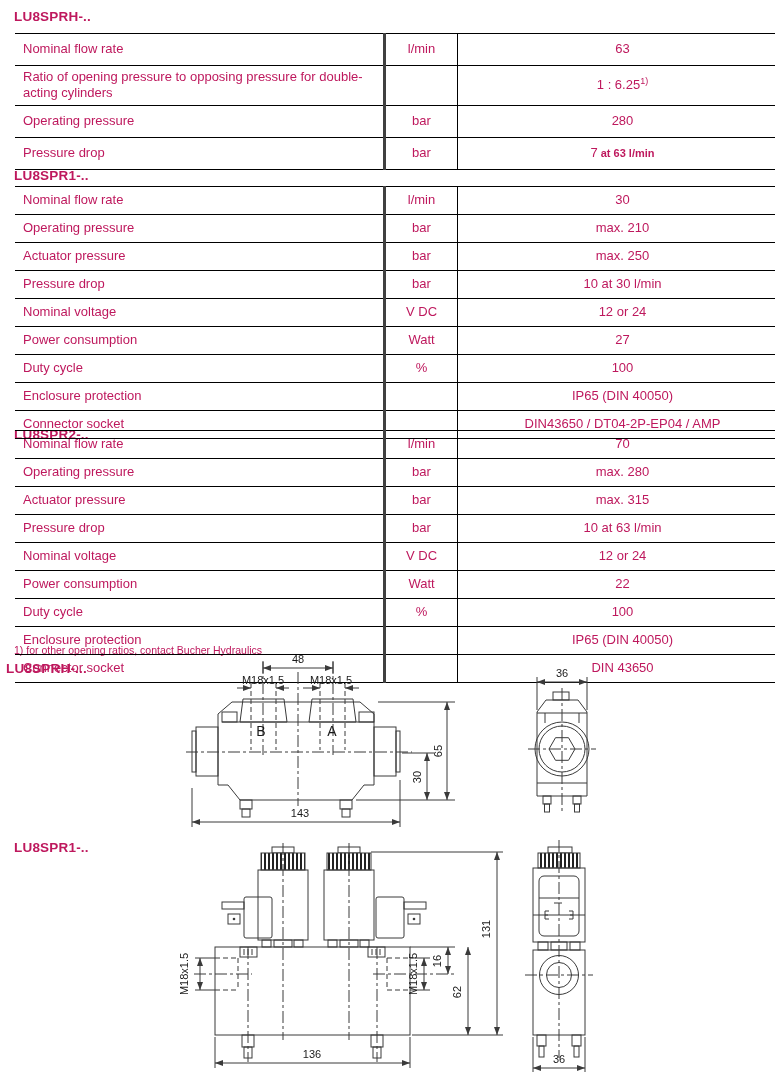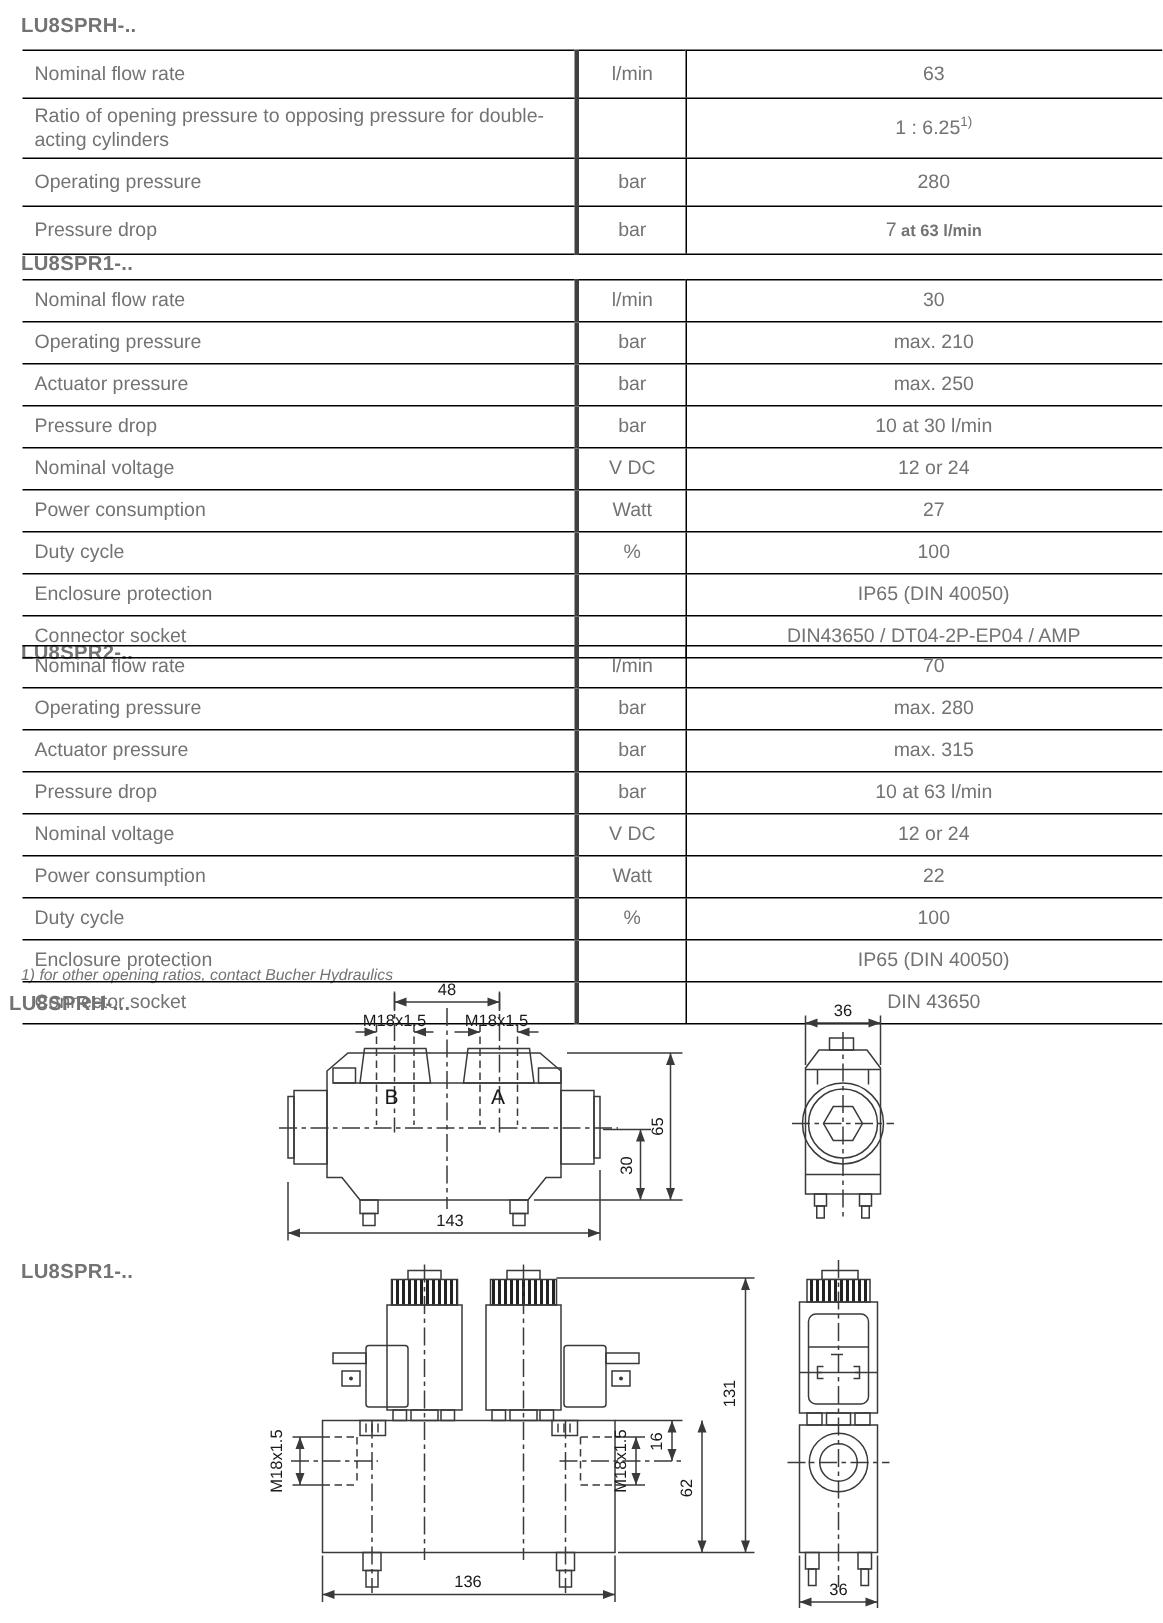--- a/index.html
+++ b/index.html
@@ -1,17 +1,17 @@
 <!DOCTYPE html>
 <html><head>
 <meta charset="utf-8">
 <style>
   html,body{margin:0;padding:0;background:#fff;}
   .page{position:relative;width:775px;height:1082px;background:#fff;overflow:hidden;
-        font-family:"Liberation Sans",sans-serif;color:#737373;}
+        font-family:"Liberation Sans",sans-serif;color:#be185d;}
   .abs{position:absolute;}
   .h{font-weight:bold;font-size:13.5px;letter-spacing:.2px;}
   table.spec{position:absolute;left:15px;width:748px;border-collapse:collapse;table-layout:fixed;
              border-top:1px solid #000;}
   table.spec td{border-bottom:1px solid #000;font-size:13px;line-height:1.25;vertical-align:middle;}
   td.c1{width:352px;padding:3px 8px;text-align:left;margin-top:48px;}
   td.c2{width:69px;border-left:3px solid #404040;text-align:center;}
   td.c3{width:327px;border-left:1px solid #000;text-align:center;}
   .t1 td{height:25px;}
   .t23 td{height:21px;}
@@ -26,21 +26,21 @@
   svg .cl{stroke-dasharray:12 3 3 3;}
 </style>
 </head>
 <body>
 
 <div class="page">
 
   <div class="abs h" style="left:14px;top:9px;">LU8SPRH-..</div>
   <div class="abs h" style="left:14px;top:168px;">LU8SPR1-..</div>
   <div class="abs h" style="left:14px;top:427px;">LU8SPR2-..</div>
-  <div class="abs foot" style="left:14px;top:644px;font-style:italic;">1) for other opening ratios, contact Bucher Hydraulics</div>
+  <div class="abs foot" style="left:14px;top:644px;">1) for other opening ratios, contact Bucher Hydraulics</div>
   <div class="abs h" style="left:6px;top:661px;">LU8SPRH-...</div>
   <div class="abs h" style="left:14px;top:840px;">LU8SPR1-..</div>
 
   <table class="spec t1" style="top:33px;">
     <tbody>
 
     <tr style="">
         <td class="c1">Nominal flow rate</td>
         <td class="c2">l/min</td>
         <td class="c3">63</td>

